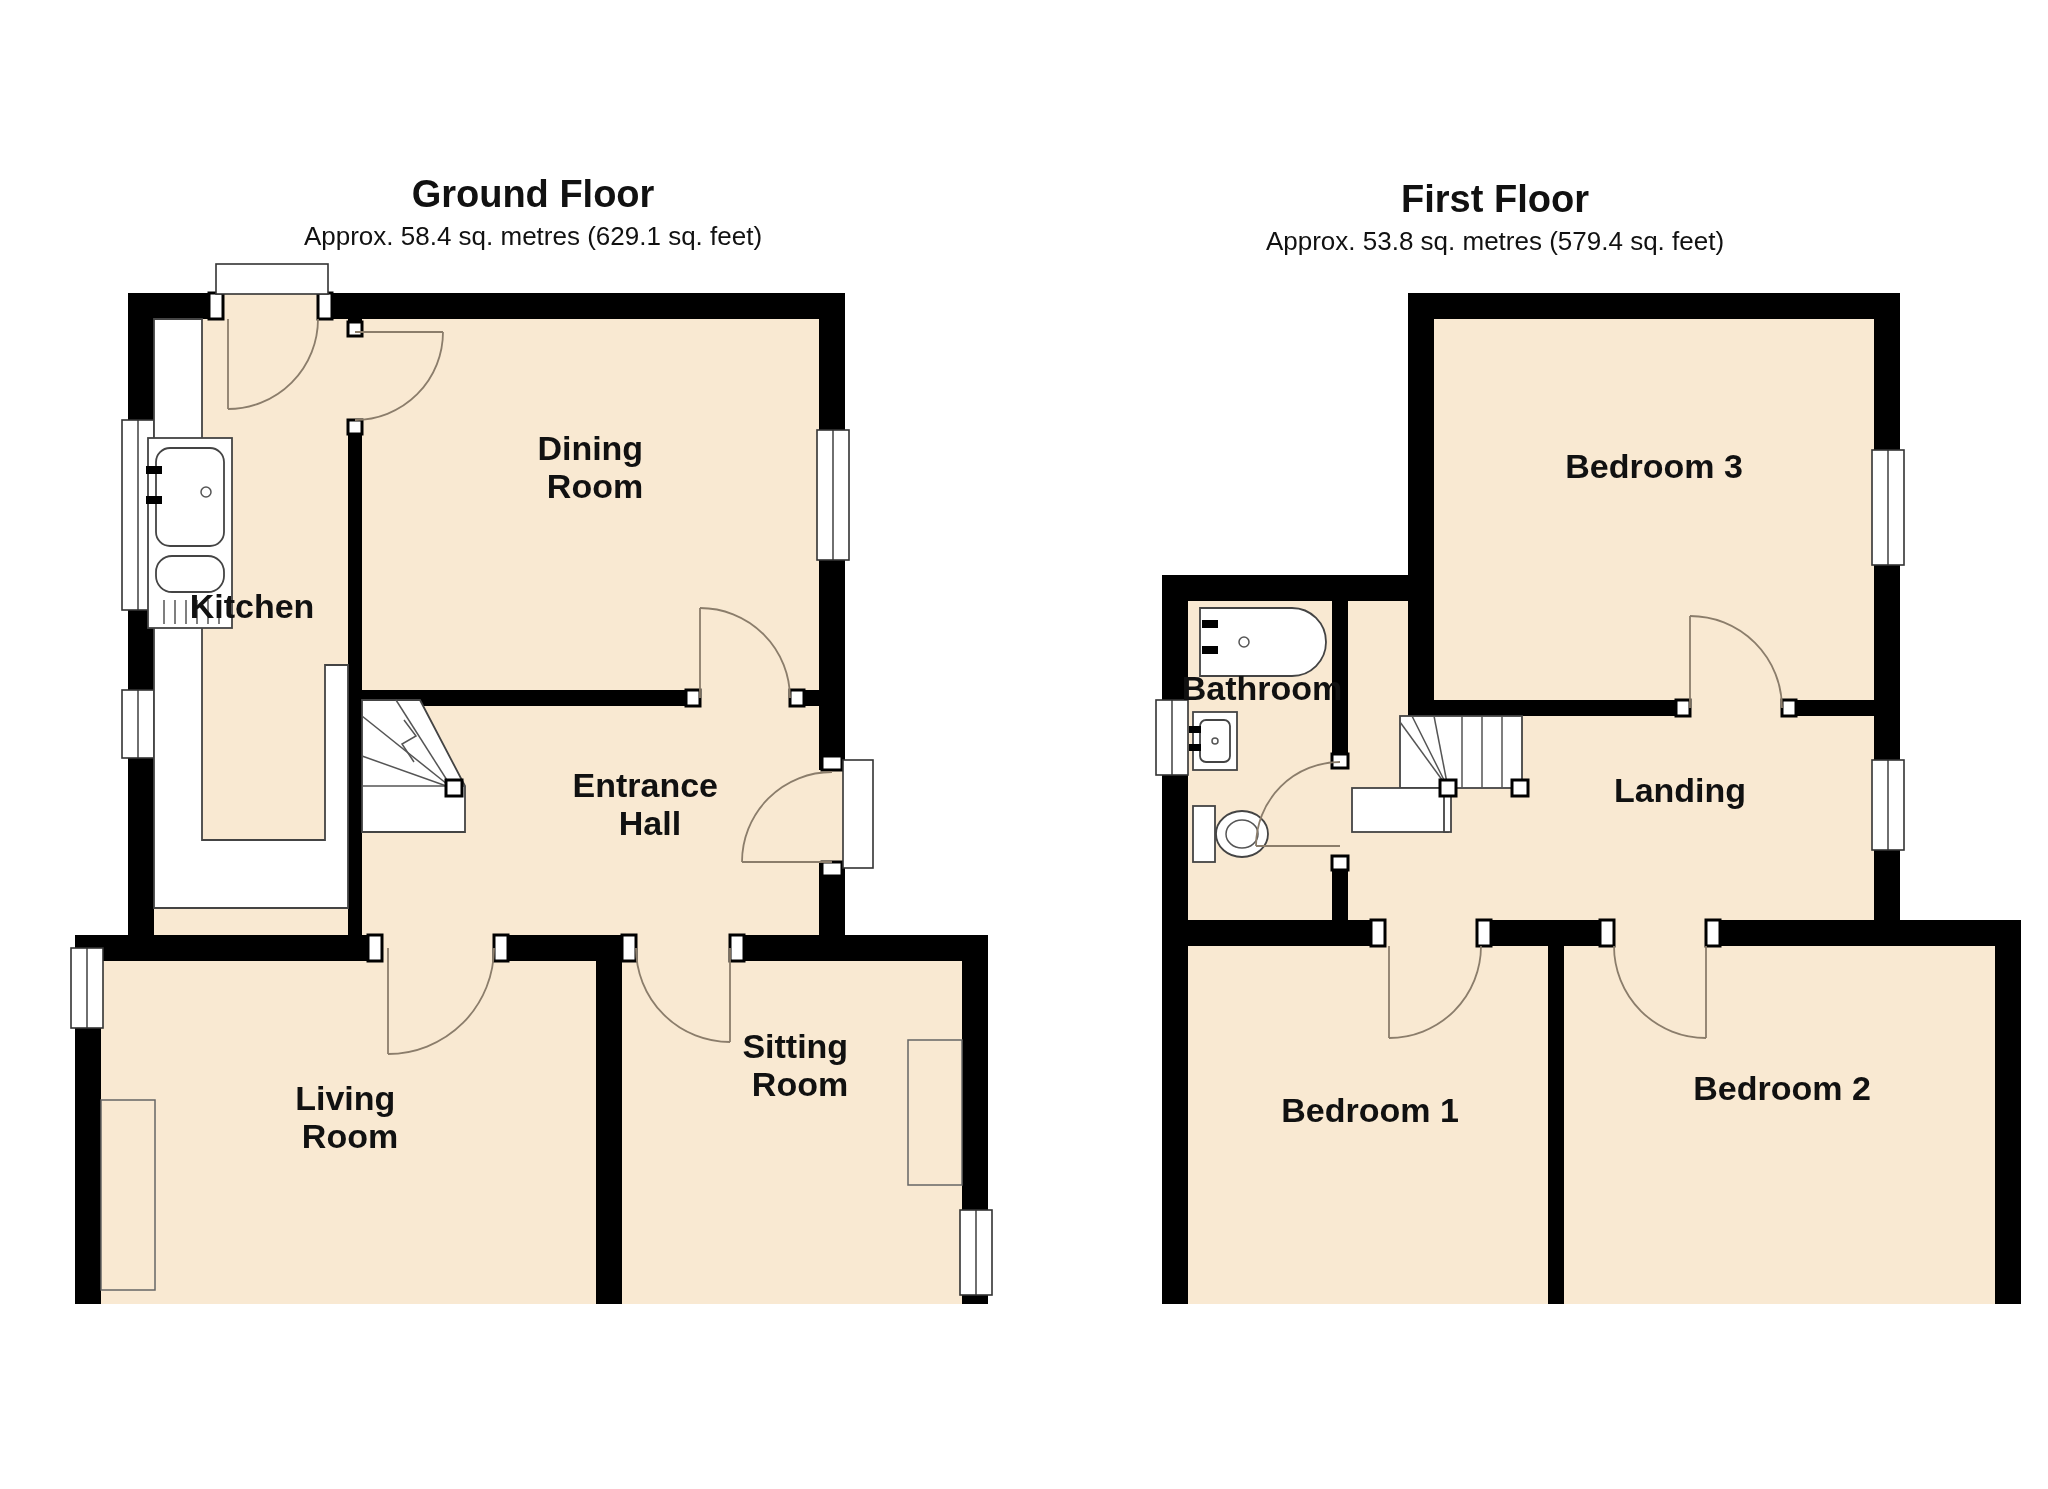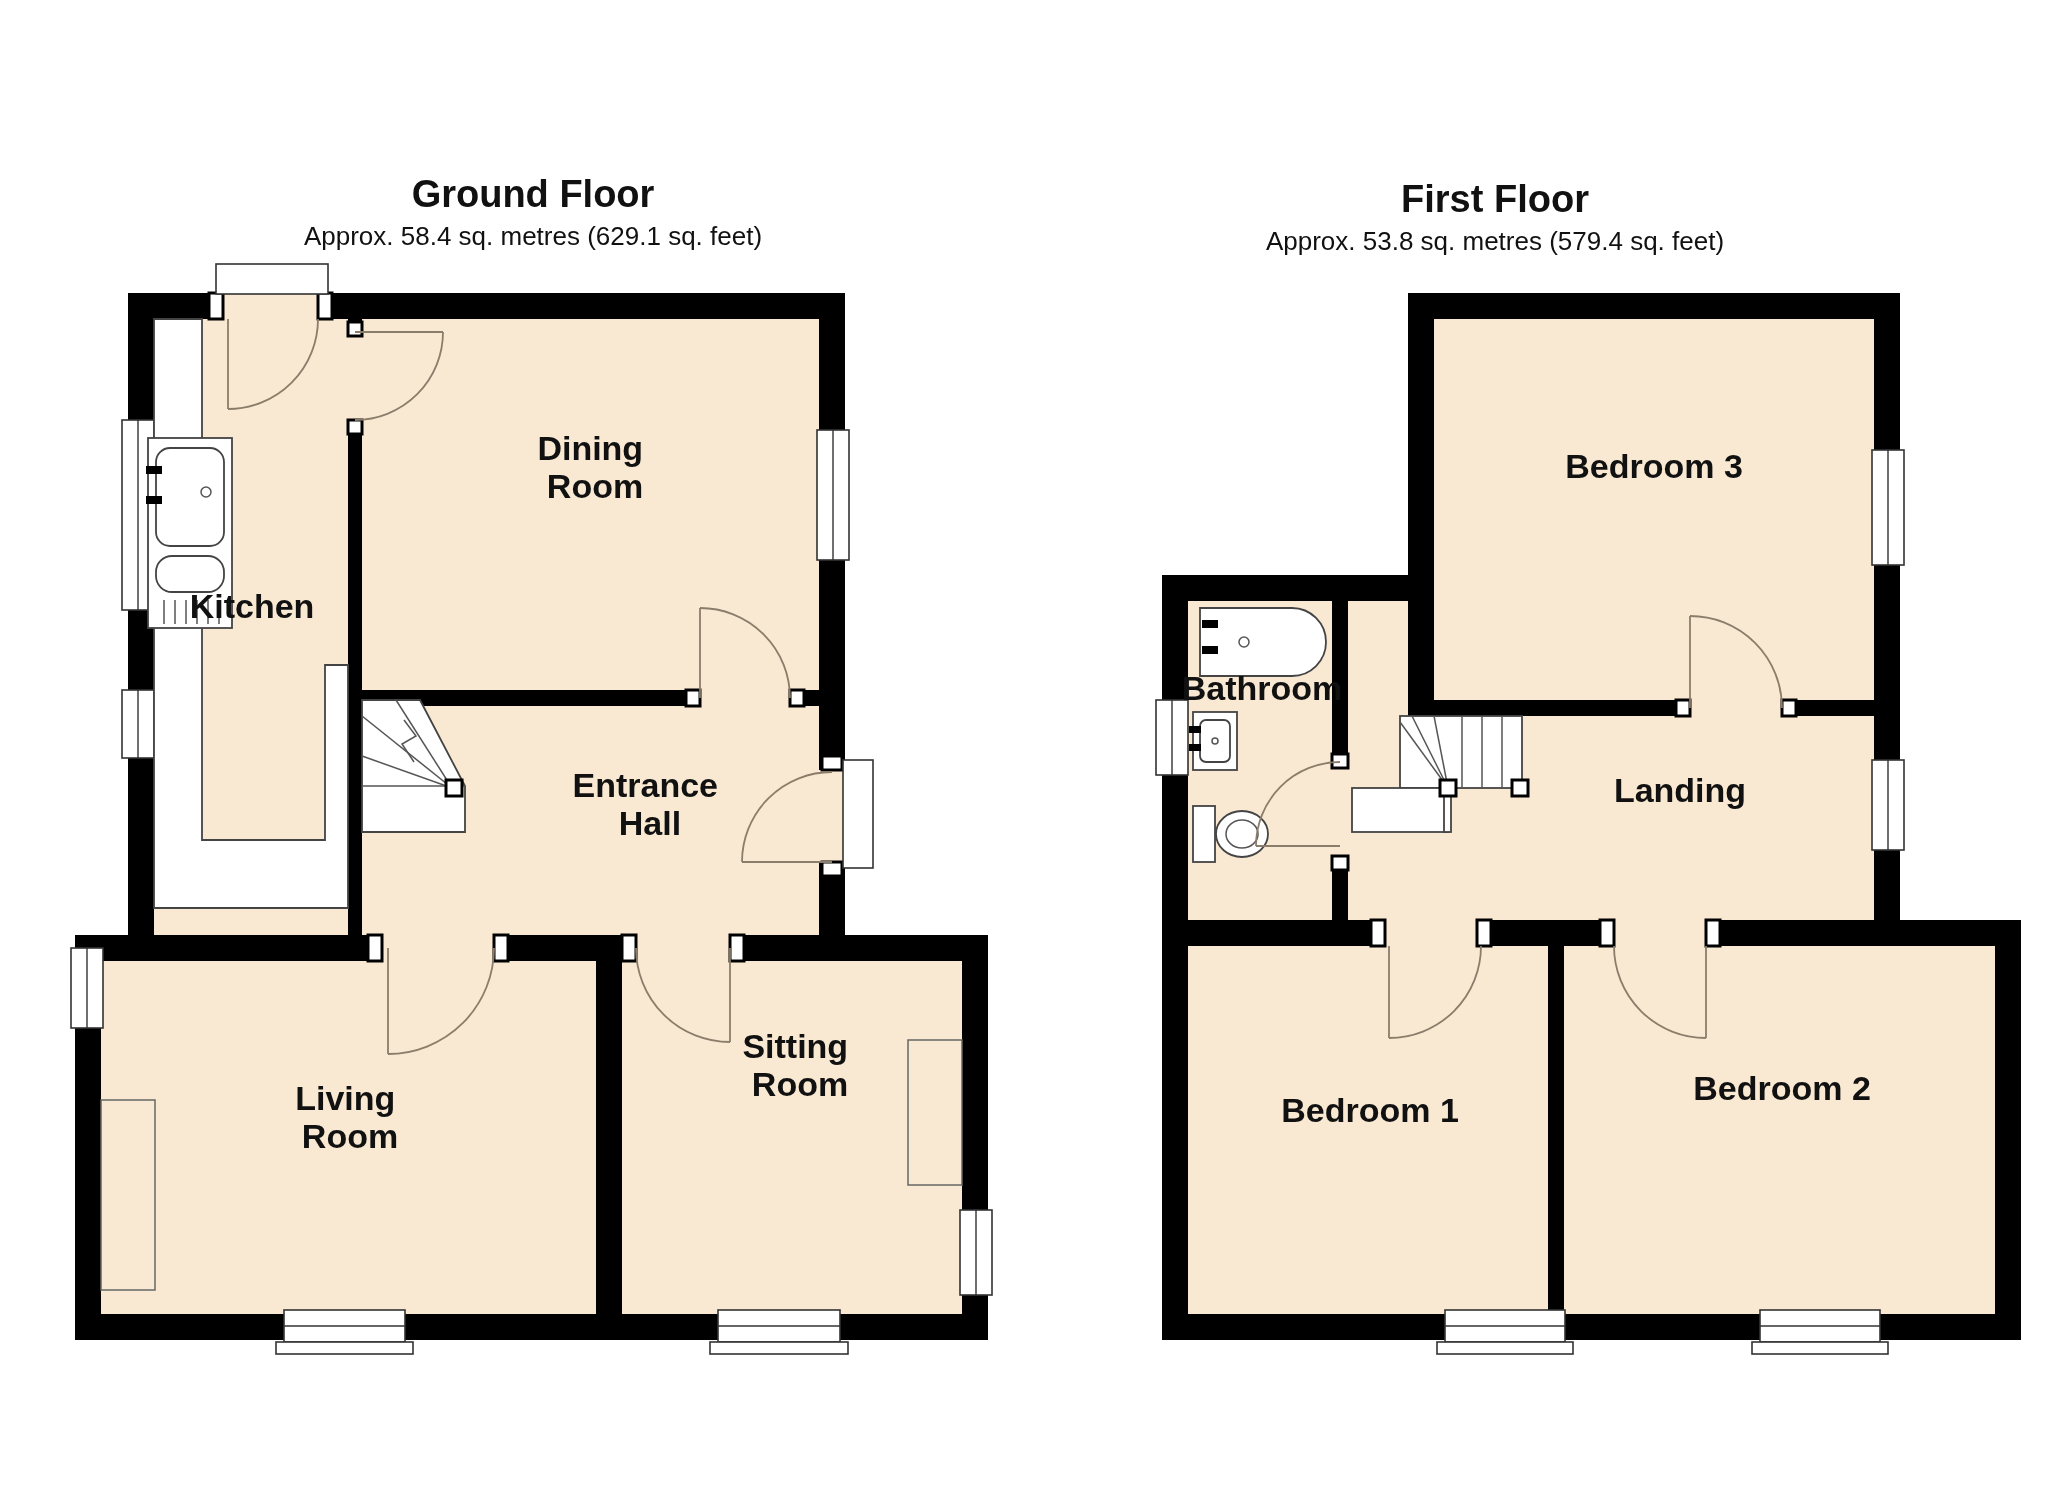--- a/index.html
+++ b/index.html
@@ -1,16 +1,16 @@
 <!DOCTYPE html>
 <html><head>
 <meta charset="utf-8">
 <style>
   html,body{margin:0;padding:0;background:#ffffff;}
-  #stage{position:relative;width:2048px;height:1489px;background:#ffffff;
+  #stage{position:relative;width:2048px;height:1304px;background:#ffffff;
          font-family:"Liberation Sans", sans-serif;}
   svg{display:block;}
   .floor{fill:#F9E9D2;}
   .wall{fill:#000000;}
   .cap{fill:#ffffff;stroke:#000000;stroke-width:3;}
   .fix{fill:#ffffff;stroke:#444444;stroke-width:1.8;}
   .thin{fill:none;stroke:#555555;stroke-width:1.5;}
   .chim{fill:#F9E9D2;stroke:#666666;stroke-width:1.5;}
   .arc{fill:none;stroke:#8B7D6B;stroke-width:1.8;}
   .leaf{fill:none;stroke:#8B7D6B;stroke-width:1.8;}

